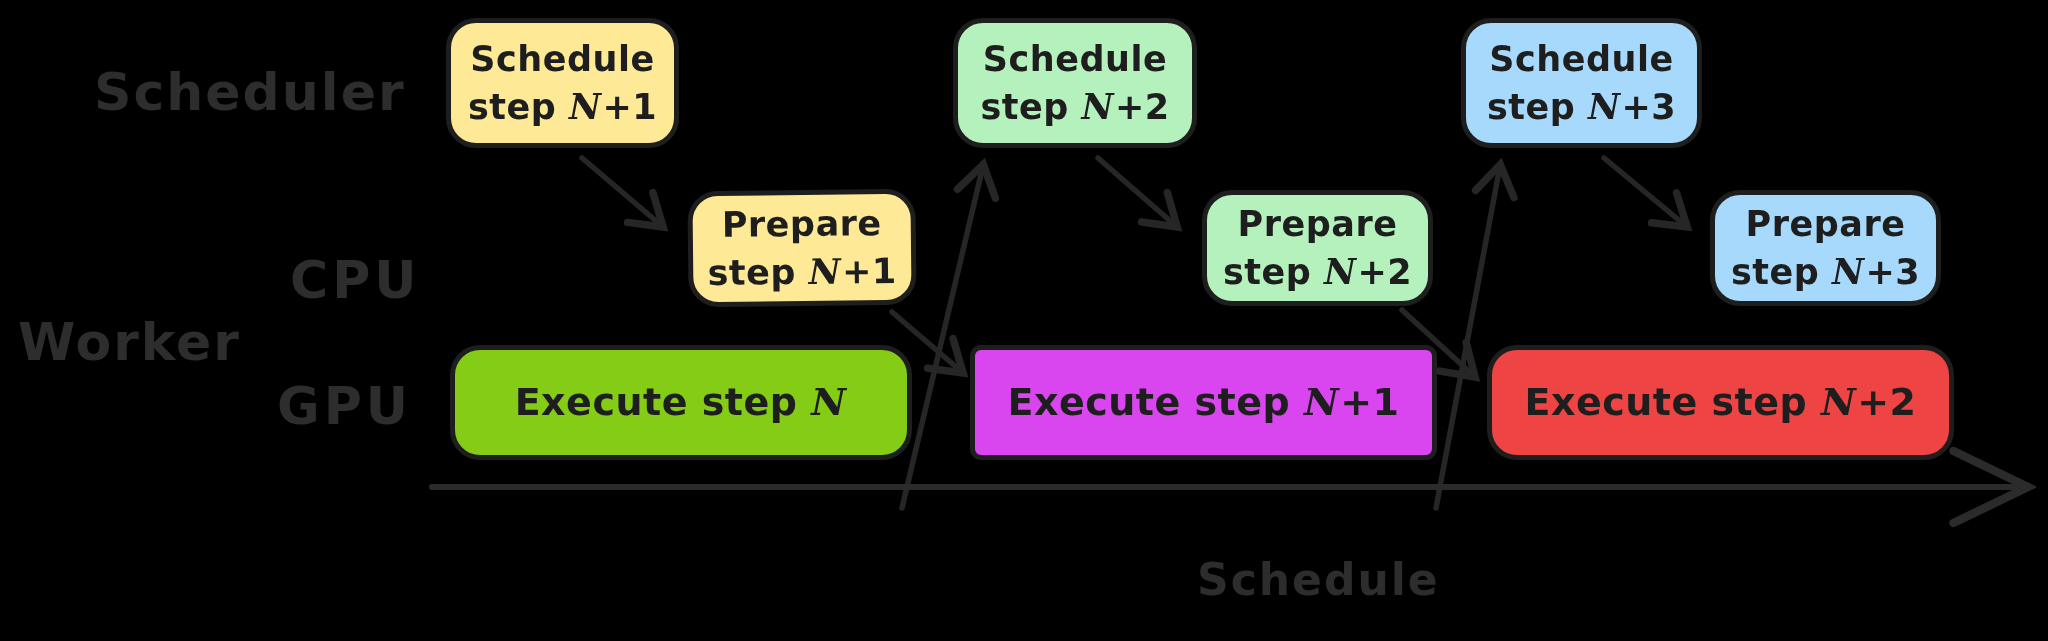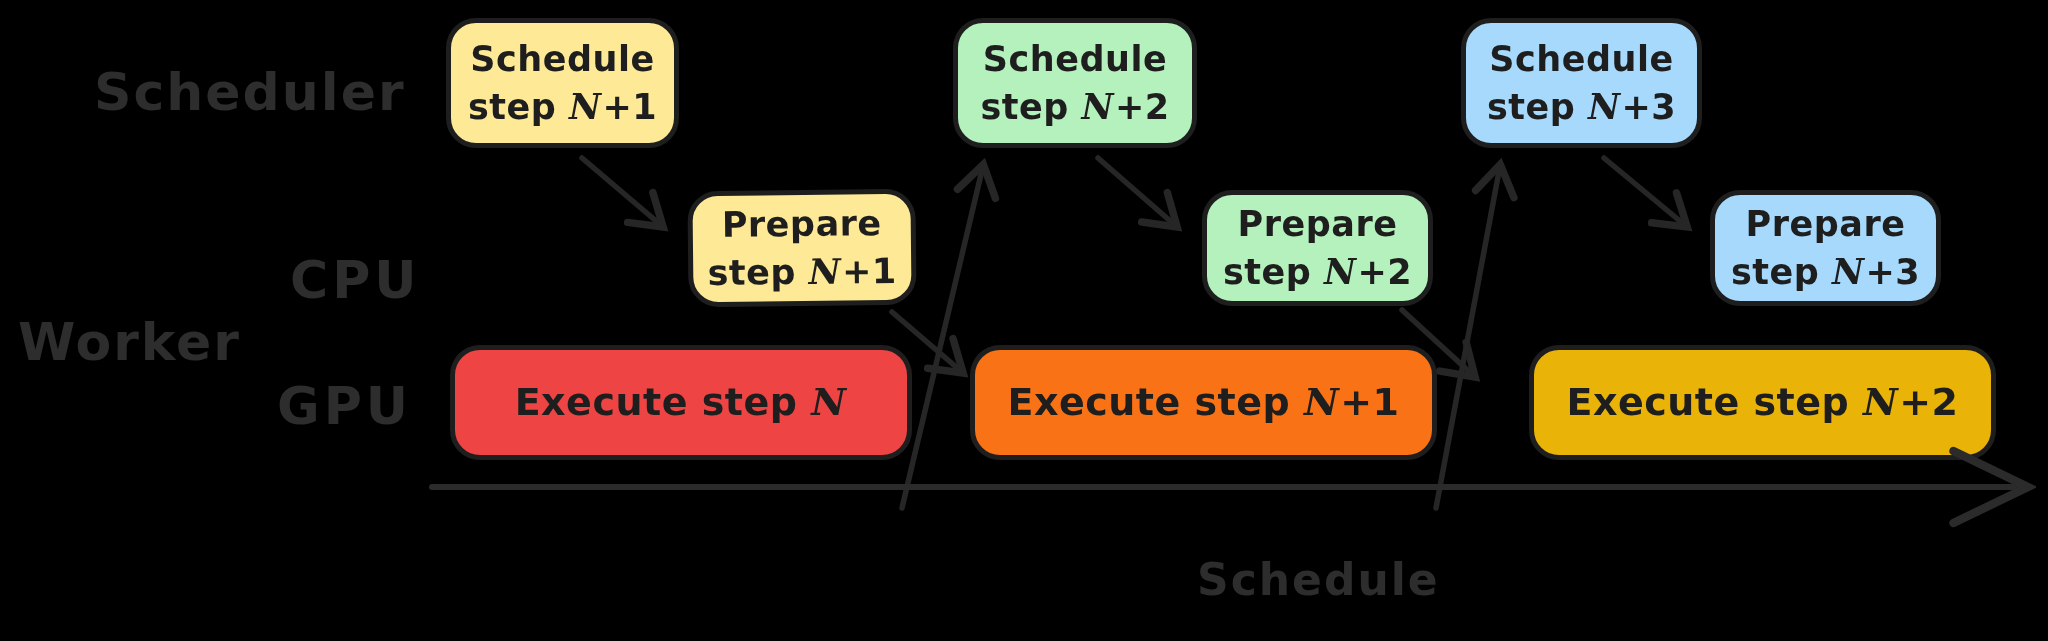--- a/index.html
+++ b/index.html
@@ -109,27 +109,27 @@
   </div>
   <div class="box" style="left: 1202px; top: 190px; width: 231px; height: 116px; background: rgb(180, 241, 189);">
     <span class="box-text fmt-n">Prepare</span>
     <span class="box-text fmt-n">step <em>N</em>+2</span>
   </div>
   <div class="box" style="left: 1710px; top: 190px; width: 231px; height: 116px; background: rgb(166, 217, 251);">
     <span class="box-text fmt-n">Prepare</span>
     <span class="box-text fmt-n">step <em>N</em>+3</span>
   </div>
 
-  <div class="box wide" style="left: 450px; top: 345px; width: 462px; height: 115px; background: #ef4444;">
+  <div class="box wide" style="left: 450px; top: 345px; width: 462px; height: 115px; background: #84cc16;">
     <span class="box-text fmt-n">Execute step <em>N</em></span>
   </div>
-  <div class="box wide" style="left: 970px; top: 345px; width: 467px; height: 115px; background: #f97316;">
+  <div class="box wide" style="left: 970px; top: 345px; width: 467px; height: 115px; background: #d946ef; border-radius: 11px;">
     <span class="box-text fmt-n">Execute step <em>N</em>+1</span>
   </div>
-  <div class="box wide" style="left: 1487px; top: 345px; width: 467px; height: 115px; background: #eab308; margin-left: 42px;">
+  <div class="box wide" style="left: 1487px; top: 345px; width: 467px; height: 115px; background: #ef4444;">
     <span class="box-text fmt-n">Execute step <em>N</em>+2</span>
   </div>
 
   <svg class="overlay" viewBox="0 0 2048 641" xmlns="http://www.w3.org/2000/svg">
     <defs>
       <marker id="ah" viewBox="-24 -16 32 32" refX="-1" refY="0" markerWidth="48" markerHeight="48" markerUnits="userSpaceOnUse" orient="auto">
         <path d="M -20 -13 L 0 0 L -20 13" fill="none" stroke="#262626" stroke-width="5" stroke-linecap="round"></path>
       </marker>
       <marker id="ahBig" viewBox="-70 -35 80 70" refX="0" refY="0" markerWidth="150" markerHeight="90" markerUnits="userSpaceOnUse" orient="auto">
         <path d="M -58 -28 L 0 0 L -58 28" fill="none" stroke="#2b2b2b" stroke-width="6.5" stroke-linecap="round"></path>

